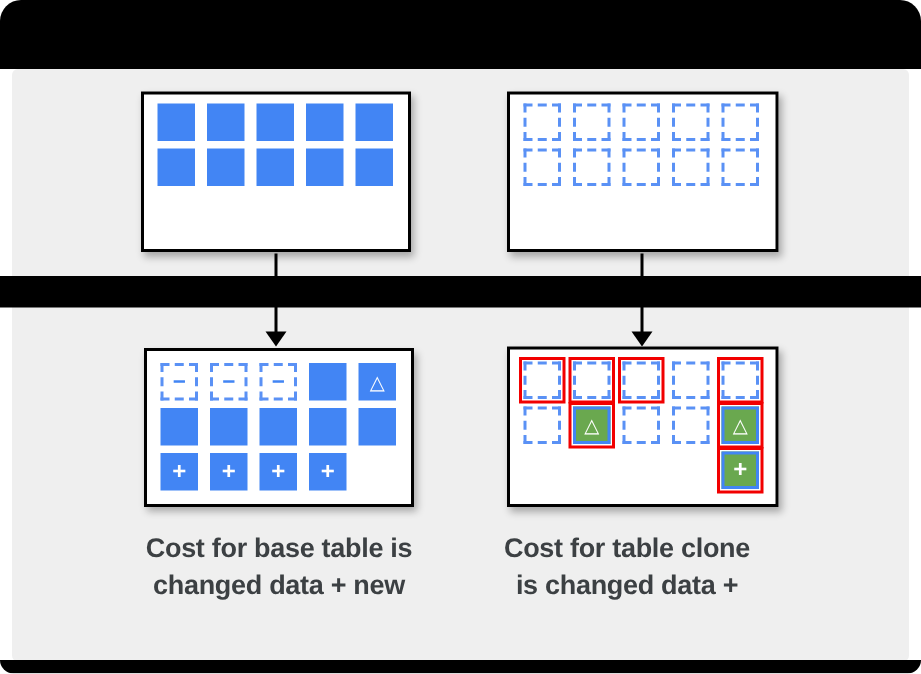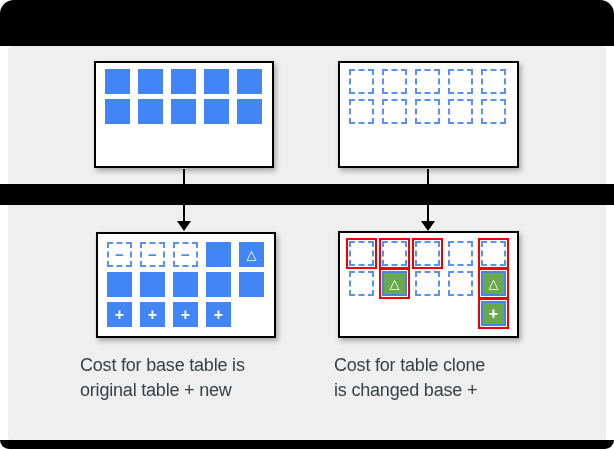--- a/index.html
+++ b/index.html
@@ -27,23 +27,23 @@
   .empty{visibility:hidden;}
   .glyph{line-height:1;user-select:none;}
   .g-minus{color:var(--blue);font-size:15px;font-weight:700;}
   .g-triangle{color:#ffffff;font-size:13px;font-weight:400;}
   .g-plus{color:#ffffff;font-size:16px;font-weight:700;}
   .arrow-line{position:absolute;width:2px;background:#000000;top:169px;height:53px;}
   .arrow-head{position:absolute;top:221px;width:0;height:0;
               border-left:7px solid transparent;border-right:7px solid transparent;border-top:10px solid #000000;}
   .al-left{left:183px;} .ah-left{left:177px;}
   .al-right{left:427px;} .ah-right{left:421px;}
-  .caption{position:absolute;top:353px;width:212px;text-align:left;color:var(--text);
-           font-size:18px;line-height:25px;letter-spacing:-0.2px;}
-  .cap-left{left:80px;} .cap-right{left:334px;}
+  .caption{position:absolute;top:353px;width:212px;text-align:center;color:var(--text);
+           font-size:18px;line-height:25px;letter-spacing:-0.2px;font-weight:bold;}
+  .cap-left{left:80px;} .cap-right{left:312px;}
 </style>
 </head>
 <body>
 
 <div class="stage">
 
   <div class="panel"></div>
 
   <div class="bar bar-top"></div>
   <div class="bar bar-mid"></div>
@@ -141,21 +141,21 @@
         <div class="sq empty"></div>
         <div class="sq empty"></div>
         <div class="sq green red-outline">
           <span class="glyph g-plus">+</span>
         </div>
       </div>
   </div>
 
   <div class="caption cap-left">
     <div>Cost for base table is</div>
-    <div>original table + new</div>
+    <div>changed data + new</div>
   </div>
 
   <div class="caption cap-right">
     <div>Cost for table clone</div>
-    <div>is changed base +</div>
+    <div>is changed data +</div>
   </div>
 
 </div>
 
 </body></html>

